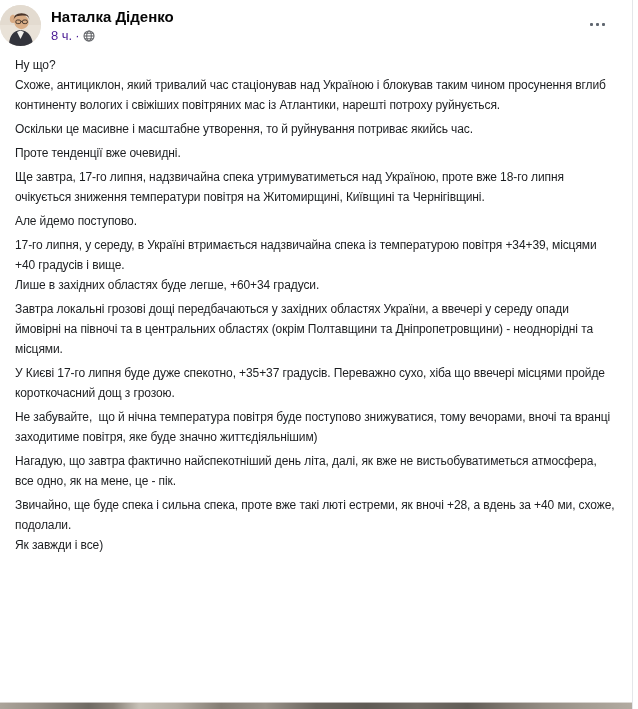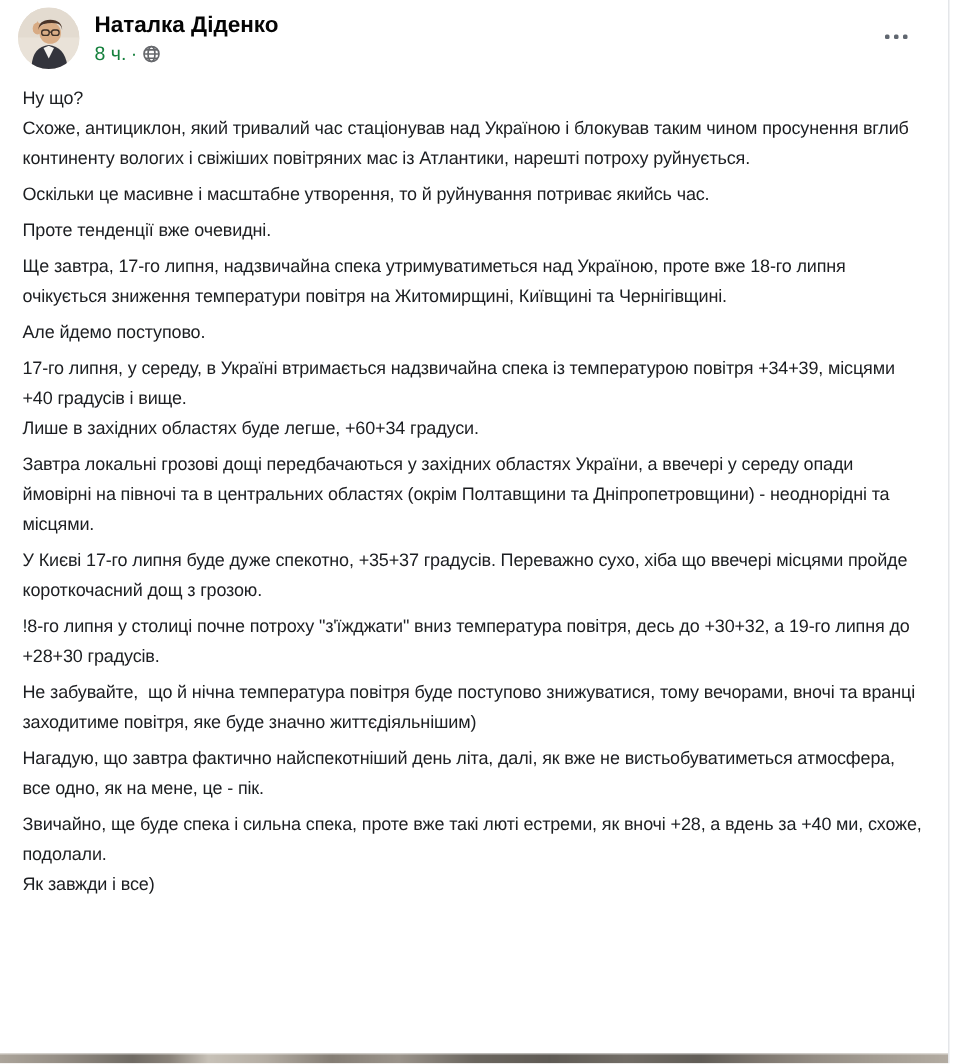--- a/index.html
+++ b/index.html
@@ -15,21 +15,21 @@
     width: 633px;
     height: 709px;
     background: #ffffff;
     border-right: 1px solid #e4e6e9;
     overflow: hidden;
     box-sizing: border-box;
   }
   .header {
     display: flex;
     align-items: flex-start;
-    padding: 5px 16px 2px 12px;
+    padding: 5px 16px 2px 0;
   }
   .avatar {
     width: 41px;
     height: 41px;
     flex: 0 0 41px;
     border-radius: 50%;
     overflow: hidden;
     cursor: pointer;
     background: #eae4dc;
   }
@@ -43,21 +43,21 @@
     font-weight: 700;
     color: #050505;
     line-height: 19px;
     cursor: pointer;
   }
   .sub {
     display: flex;
     align-items: center;
     gap: 4px;
     font-size: 13px;
-    color: #15803d;
+    color: #4c1d95;
     line-height: 16px;
     margin-top: 2px;
   }
   .sub .ts { cursor: pointer; }
   .sub .dot { margin: 0 -1px; }
   .globe { display: inline-flex; align-items: center; }
   .more {
     position: absolute;
     top: 16px;
     right: 20px;
@@ -147,21 +147,20 @@
     <p class="para">Ну що?
 Схоже, антициклон, який тривалий час стаціонував над Україною і блокував таким чином просунення вглиб континенту вологих і свіжіших повітряних мас із Атлантики, нарешті потроху руйнується.</p>
     <p class="para">Оскільки це масивне і масштабне утворення, то й руйнування потриває якийсь час.</p>
     <p class="para">Проте тенденції вже очевидні.</p>
     <p class="para">Ще завтра, 17-го липня, надзвичайна спека утримуватиметься над Україною, проте вже 18-го липня очікується зниження температури повітря на Житомирщині, Київщині та Чернігівщині.</p>
     <p class="para">Але йдемо поступово.</p>
     <p class="para">17-го липня, у середу, в Україні втримається надзвичайна спека із температурою повітря +34+39, місцями +40 градусів і вище.
 Лише в західних областях буде легше, +60+34 градуси.</p>
     <p class="para">Завтра локальні грозові дощі передбачаються у західних областях України, а ввечері у середу опади ймовірні на півночі та в центральних областях (окрім Полтавщини та Дніпропетровщини) - неоднорідні та місцями.</p>
     <p class="para">У Києві 17-го липня буде дуже спекотно, +35+37 градусів. Переважно сухо, хіба що ввечері місцями пройде короткочасний дощ з грозою.</p>
-    <p class="para">!8-го липня у столиці почне потроху "з'їжджати" вниз температура повітря, десь до +30+32, а 19-го липня до +28+30 градусів.</p>
     <p class="para">Не забувайте,  що й нічна температура повітря буде поступово знижуватися, тому вечорами, вночі та вранці заходитиме повітря, яке буде значно життєдіяльнішим)</p>
     <p class="para">Нагадую, що завтра фактично найспекотніший день літа, далі, як вже не вистьобуватиметься атмосфера, все одно, як на мене, це - пік.</p>
     <p class="para">Звичайно, ще буде спека і сильна спека, проте вже такі люті естреми, як вночі +28, а вдень за +40 ми, схоже, подолали.
 Як завжди і все)</p>
 
   </div>
 
   <div class="strip"></div>
 </div>
 

